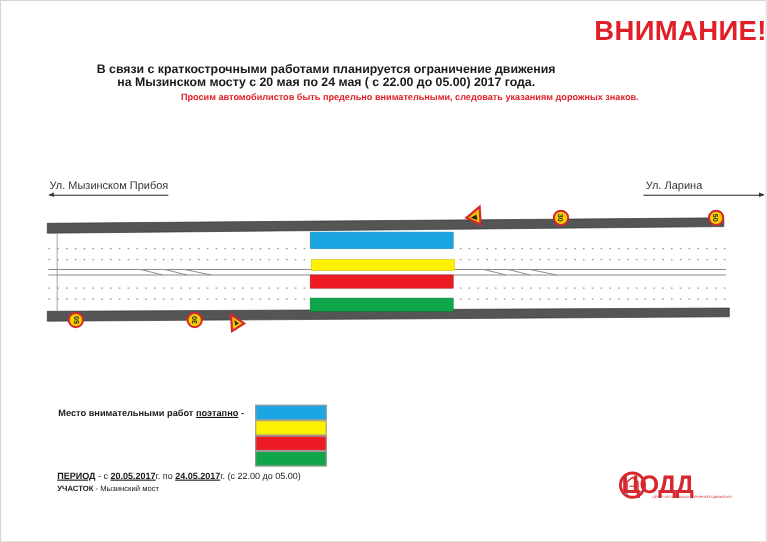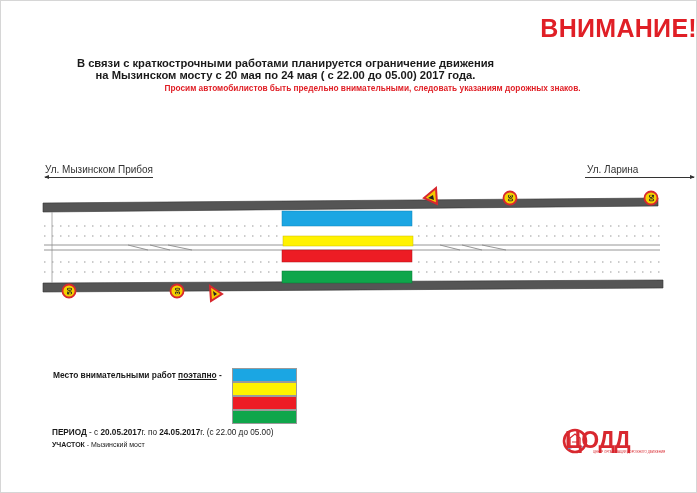--- a/index.html
+++ b/index.html
@@ -1,39 +1,39 @@
 <!DOCTYPE html>
 <html><head>
 <meta charset="utf-8">
 <style>
   html, body { margin: 0; padding: 0; }
   body { width: 697px; height: 493px; background: #ffffff; position: relative; overflow: hidden; font-family: "Liberation Sans", sans-serif; }
   .frame { position: absolute; left: 0; top: 0; width: 695px; height: 491px; border: 1px solid #d6d6d6; }
   .title { position: absolute; left: 0; width: 697px; top: 14px; text-align: right; color: #e01f26; font-weight: bold; font-size: 25px; letter-spacing: 0.3px; }
-  .line1, .line2 { position: absolute; left: 4px; width: 563px; text-align: center; font-weight: bold; color: #1a1a1a; font-size: 11.2px; }
+  .line1, .line2 { position: absolute; left: 15px; width: 563px; text-align: center; font-weight: bold; color: #1a1a1a; font-size: 11.2px; }
   .line1 { top: 57px; }
   .line2 { top: 69px; }
   .line3 { position: absolute; left: 0; width: 697px; text-align: center; top: 83px; font-weight: bold; color: #e01f26; font-size: 8.3px; padding-left: 28px; box-sizing: border-box; margin-left: 10px; }
 
   .street { position: absolute; font-size: 10px; color: #333; }
   .street-left { left: 45px; top: 164px; }
   .street-right { left: 587px; top: 164px; text-align: center; }
   .arrow-line { position: absolute; height: 1px; background: #333; }
   .arrow-left { left: 45px; top: 177px; width: 108px; }
   .arrow-left::before { content: ""; position: absolute; left: -1px; top: -2px; border-right: 5px solid #333; border-top: 2.5px solid transparent; border-bottom: 2.5px solid transparent; }
   .arrow-right { left: 585px; top: 177px; width: 110px; width: 109px; }
   .arrow-right::after { content: ""; position: absolute; right: -1px; top: -2px; border-left: 5px solid #333; border-top: 2.5px solid transparent; border-bottom: 2.5px solid transparent; }
 
   .road { position: absolute; left: 0; top: 0; width: 697px; height: 493px; }
 
   .legend-label { position: absolute; left: 53px; top: 370px; font-size: 8.4px; font-weight: bold; color: #1a1a1a; }
   .legend-label u { text-decoration: underline; }
   .legend-swatch { position: absolute; left: 232px; width: 65px; height: 14px; border: 1px solid #9a9a9a; box-sizing: border-box; }
   .period { position: absolute; left: 52px; top: 428px; font-size: 8.2px; color: #1a1a1a; }
-  .period b { font-weight: bold; }
+  .period b { font-weight: bold; text-decoration: underline; }
   .section { position: absolute; left: 52px; top: 441px; font-size: 7px; color: #1a1a1a; }
   .logo { position: absolute; left: 562px; top: 428px; }
   .logo-text { position: absolute; left: 565px; top: 427px; font-weight: bold; font-size: 23px; color: #d8282f; letter-spacing: -0.5px; }
   .logo-sub { position: absolute; left: 593px; top: 450px; font-size: 3px; color: #d8282f; white-space: nowrap; }
 </style>
 </head>
 <body>
 
 <div class="frame"></div>
 

